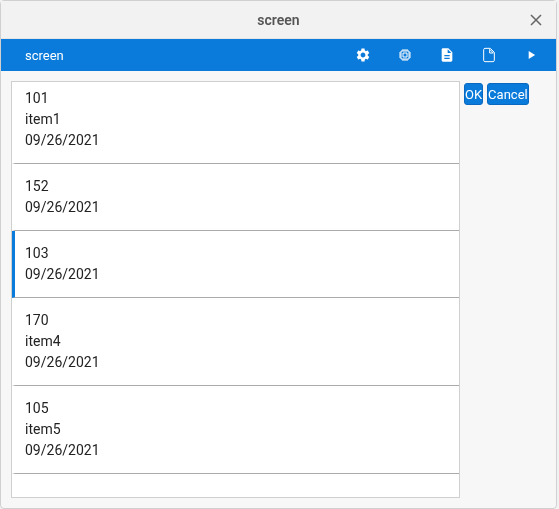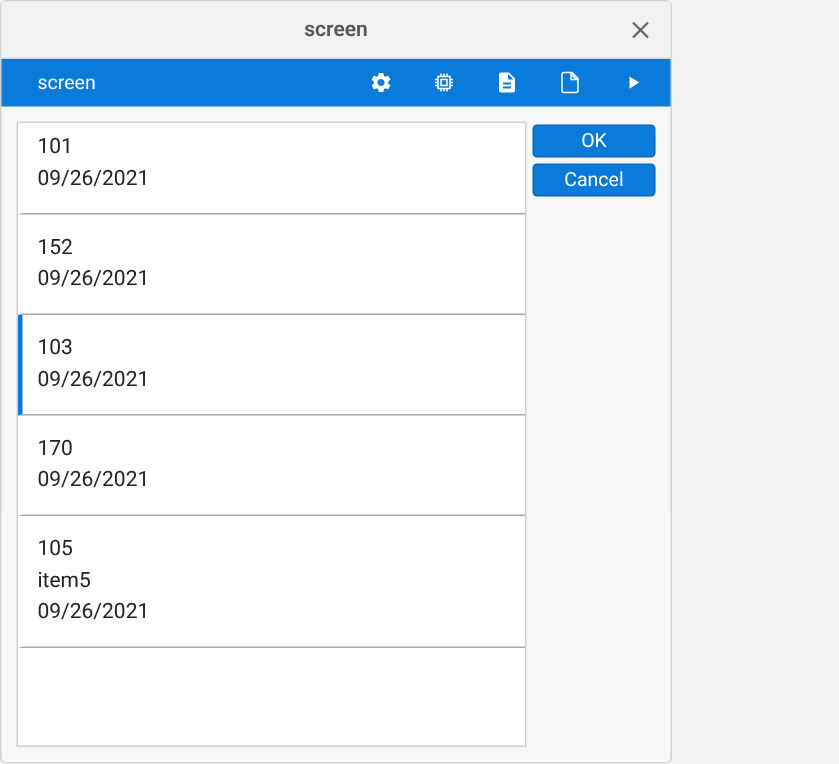--- a/index.html
+++ b/index.html
@@ -4,21 +4,21 @@
   <style>
     * { margin: 0; padding: 0; box-sizing: border-box; }
     body {
       font-family: -apple-system, BlinkMacSystemFont, "Segoe UI", Roboto, sans-serif;
       background: #f2f2f2;
       width: 559px;
       height: 509px;
       overflow: hidden;
     }
     .window {
-      width: 448px;
+      width: 557px;
       height: 509px;
       background: #f7f7f7;
       border: 1px solid #d0d0d0;
       border-radius: 4px;
       display: flex;
       flex-direction: column;
     }
     .titlebar {
       height: 38px;
       display: flex;
@@ -103,21 +103,21 @@
     .list-item:first-child {
       padding-top: 6px;
     }
     .list-item.selected {
       border-left: 3px solid #0a7bda;
     }
     .list-item .line { display: block; }
     .side-panel {
       width: 82px;
       display: flex;
-      flex-direction: column;
+      flex-direction: row;
       gap: 4px;
       padding-top: 2px;
     }
     .side-btn {
       background: #0a7bda;
       color: white;
       border: 1px solid #0969c0;
       border-radius: 3px;
       font-size: 13px;
       height: 22px;
@@ -177,32 +177,34 @@
           </svg>
       </div>
     </div>
   </div>
 
   <div class="content">
     <div class="list-panel">
       <div class="list-scroll" id="list-scroll">
           <div class="list-item">
             <span class="line">101</span>
+            <span class="line">item1</span>
             <span class="line">09/26/2021</span>
           </div>
           <div class="list-item">
             <span class="line">152</span>
             <span class="line">09/26/2021</span>
           </div>
           <div class="list-item selected">
             <span class="line">103</span>
             <span class="line">09/26/2021</span>
           </div>
           <div class="list-item">
             <span class="line">170</span>
+            <span class="line">item4</span>
             <span class="line">09/26/2021</span>
           </div>
           <div class="list-item">
             <span class="line">105</span>
             <span class="line">item5</span>
             <span class="line">09/26/2021</span>
           </div>
         </div>
     </div>
     <div class="side-panel">

